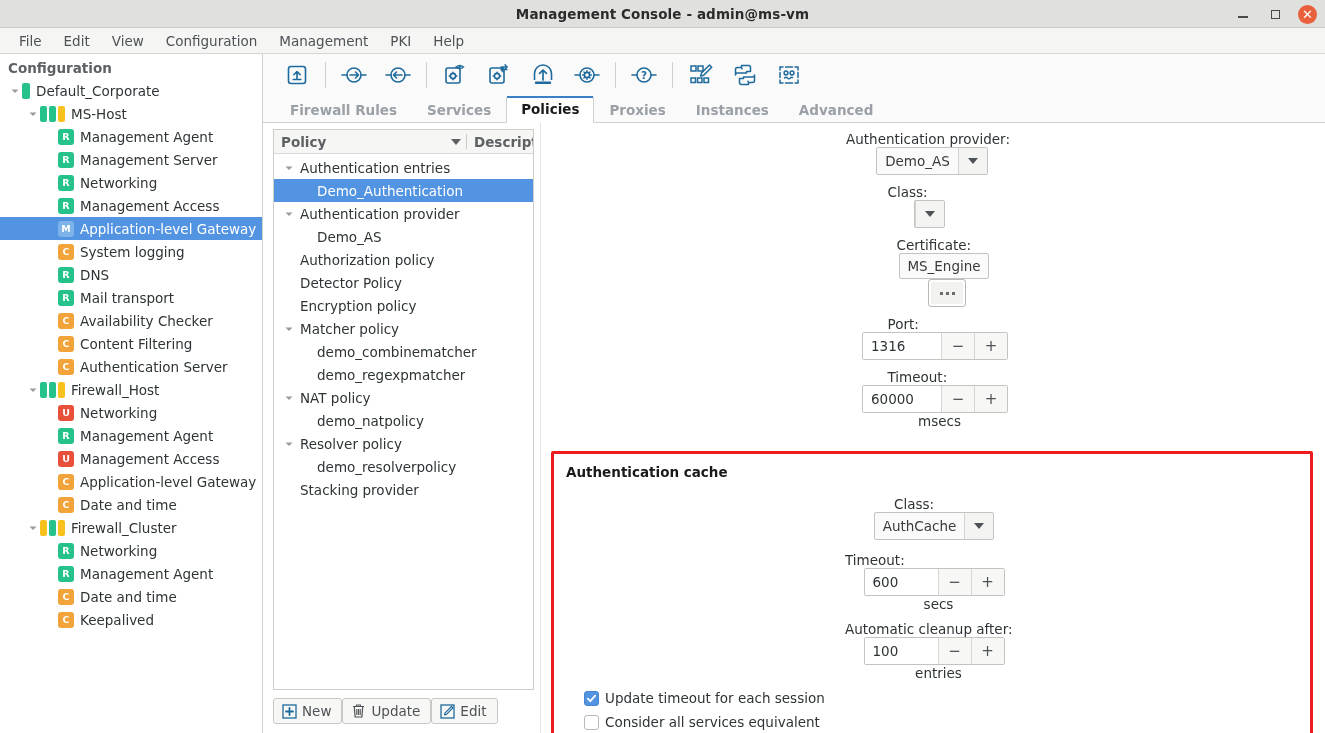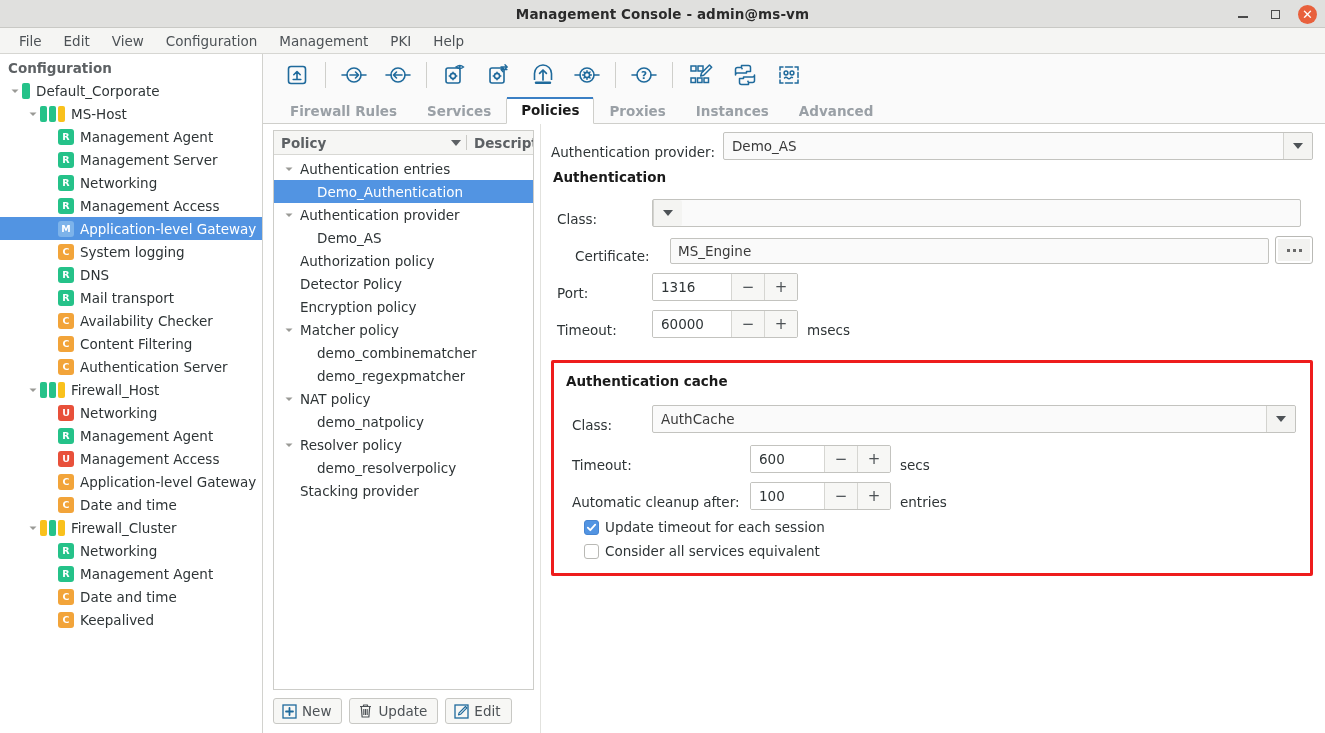--- a/index.html
+++ b/index.html
@@ -133,35 +133,35 @@
   .hcell{ padding-left:7px; display:flex; align-items:center; height:100%; }
   .hcell.first{ flex:1 1 auto; justify-content:space-between; padding-right:5px;}
   .hsep{ width:1px;height:15px;background:#cacac6; }
   .hcell.second{ width:66px; flex:0 0 66px; overflow:hidden; }
   #policylist{ flex:1 1 auto; overflow:hidden; padding-top:2px; }
   .prow{
     height:23px; display:flex; align-items:center; font-size:13.5px; color:#2e3436;
     padding-left:8px; white-space:nowrap;
   }
   .prow.sel{ background:#5294e2; color:#ffffff; }
-  #policybtns{ display:flex; gap:7px; padding:8px 0 9px 0; }
+  #policybtns{ display:flex; padding:8px 0 9px 0; }
   .pbtn{
     display:flex;align-items:center;gap:5px;
     background:#f7f7f5; border:1px solid #c8c8c4; border-radius:3px;
     padding:4px 10px 4px 8px; font-size:13.5px; color:#4d5256; cursor:default;
   }
   .pbtn svg{ display:block; }
 
   
   #vsplit{ width:5px; flex:0 0 5px; background:#ffffff; border-left:1px solid #e2e2de; }
 
   
   #formcol{ flex:1 1 auto; padding:8px 12px 0 6px; min-width:0; position:relative; }
 
-  .row{ display:flex; align-items:flex-end; margin-bottom:9px; }
+  .row{ display:flex; align-items:center; margin-bottom:9px;flex-direction:column; }
   .flabel{ font-size:13.5px; color:#2e3436; }
 
   .txtinput{
     height:26px; border:1px solid #c3c3bf; background:#fafafa; color:#3a3a3a;
     display:flex; align-items:center; padding:0 7px; font-size:13.5px;
     border-radius:2px;
   }
   .combo{
     height:28px; border:1px solid #c3c3bf; background:#fafafa; border-radius:2px;
     display:flex; align-items:center; flex:1 1 auto; min-width:0;
@@ -653,21 +653,20 @@
         <div class="row">
           <span class="flabel" style="margin-right:8px;">Authentication provider:</span>
           <div class="combo">
             <span class="val">Demo_AS</span>
             <span class="arrowbtn">
                 <span class="caret"></span>
               </span>
           </div>
         </div>
 
-        <div class="grouptitle" style="margin-left:2px;">Authentication</div>
 
         <div class="row" style="margin-left:6px;">
           <span class="flabel" style="width:95px;">Class:</span>
           <div class="combo" style="margin-right:12px;">
             <span class="arrowbtn">
                 <span class="caret"></span>
               </span>
           </div>
         </div>
 

